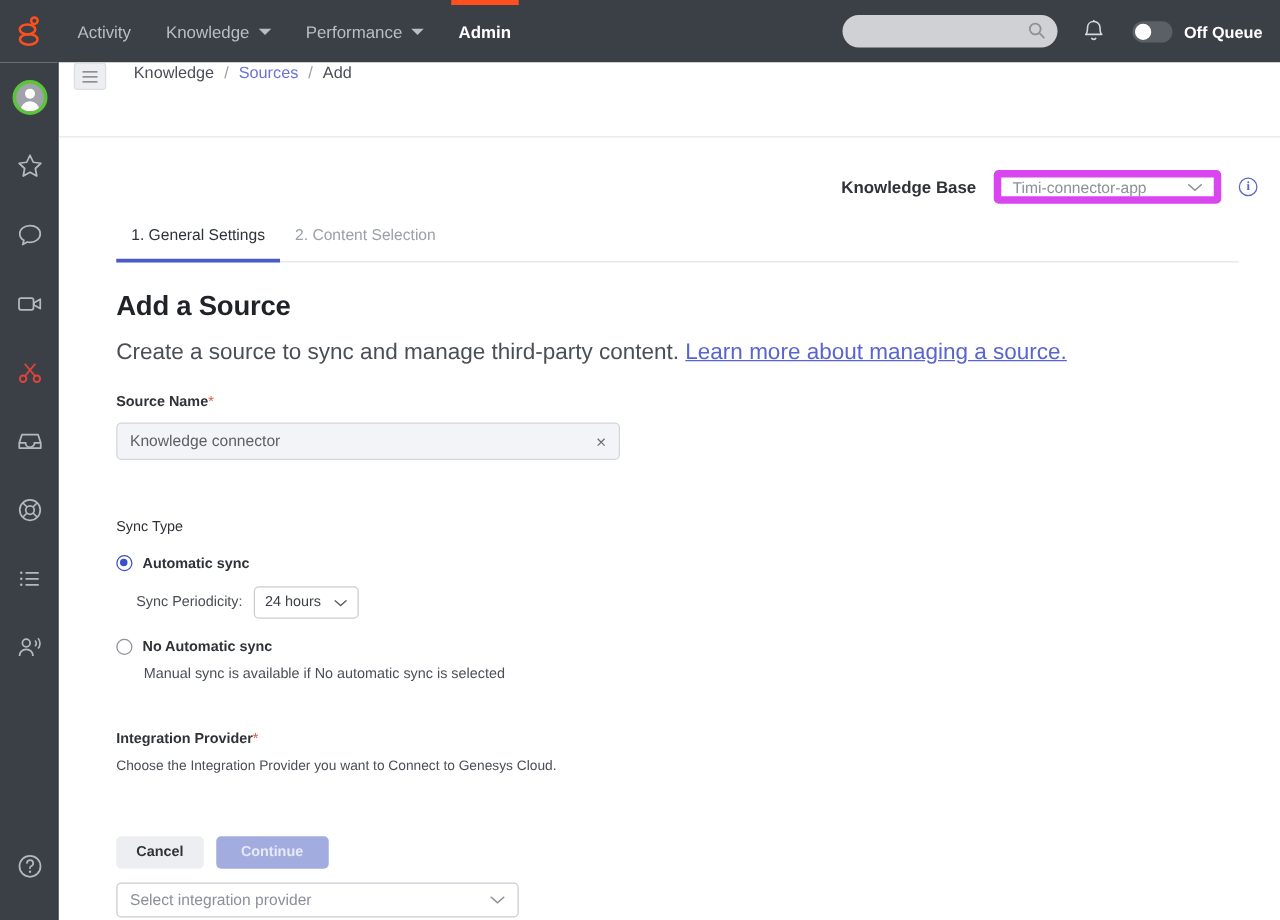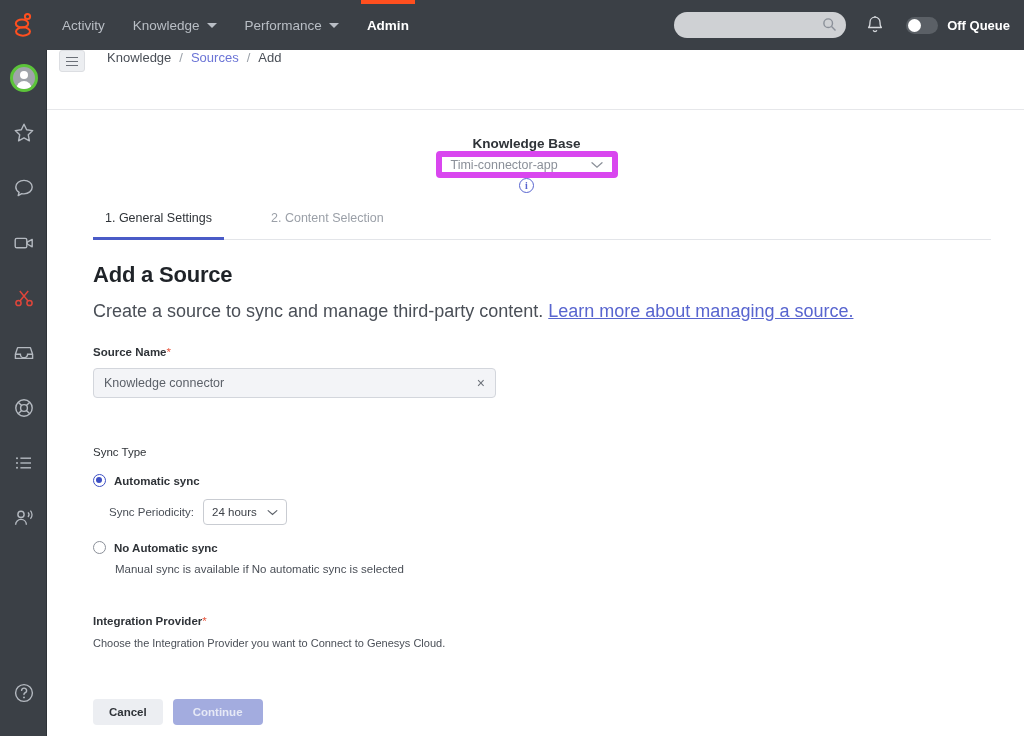--- a/index.html
+++ b/index.html
@@ -159,21 +159,21 @@
   .crumb.link { color: #6b74d6; margin-left: 0; }
   .crumb.plain { margin-left: 0; }
   .crumb-sep { color: #9aa0a8; margin: 0 8px; font-size: 13px; }
 
   
   #content { padding: 0 0 0 0; position: relative; }
 
   #kb-row {
     display: flex; align-items: center; justify-content: flex-end;
     padding: 26px 18px 0 0;
-    flex-direction: column;
+    gap: 14px;
   }
   #kb-label { font-size: 13.5px; font-weight: bold; color: #2f3338; }
   #kb-select {
     width: 182px; height: 27px;
     border: 6px solid #d946ef;
     border-radius: 4px;
     background: #ffffff;
     display: flex; align-items: center;
     padding: 0 9px;
     font-size: 12.5px;
@@ -194,21 +194,20 @@
     flex: 0 0 auto;
   }
 
   
   #tabs {
     margin: 18px 0 0 46px;
     width: 898px;
     border-bottom: 1px solid #e3e5e9;
     display: flex;
     height: 29px;
-    gap: 35px;
   }
   .tab {
     font-size: 12.5px;
     color: #9ba0a8;
     padding: 0 12px 8px 12px;
     cursor: pointer;
     position: relative;
     white-space: nowrap;
   }
   .tab.active { color: #2f3338; }

